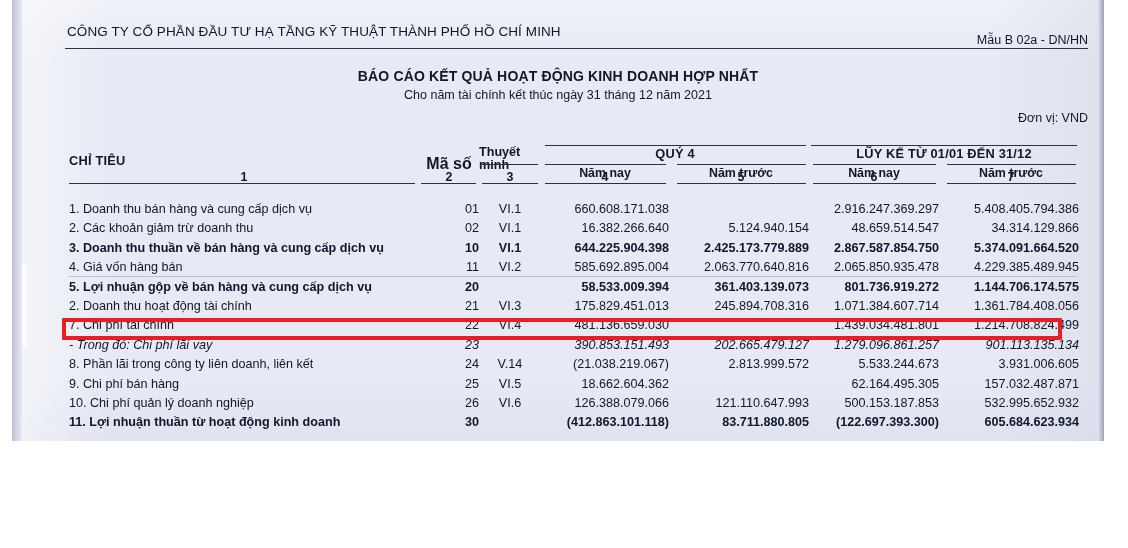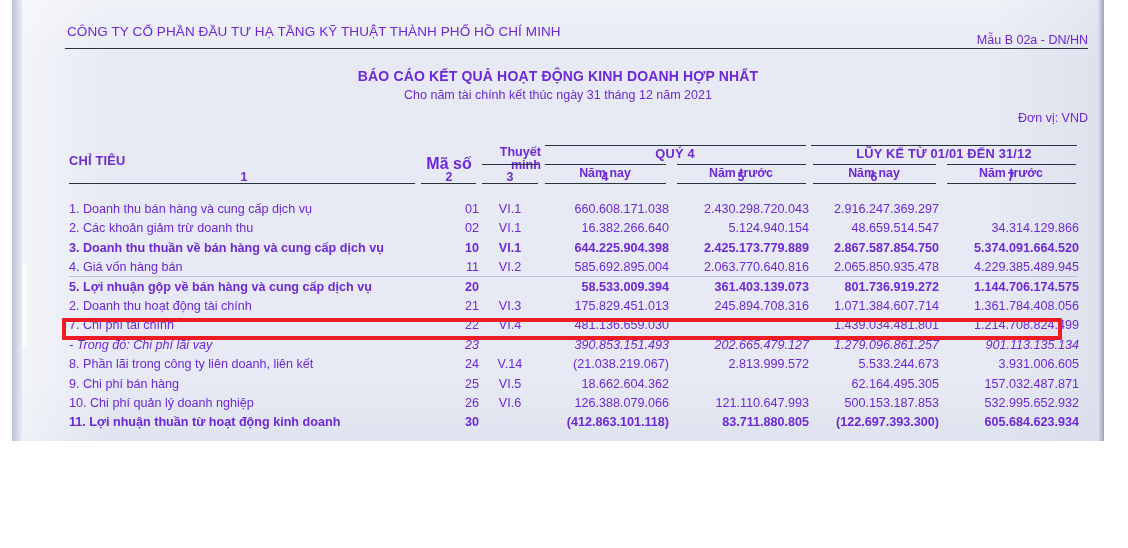--- a/index.html
+++ b/index.html
@@ -44,21 +44,21 @@
   #scan-right-edge {
     position: absolute; right: 0; top: 0;
     width: 7px; height: 441px;
     background: linear-gradient(270deg,#9aa2b8 0%, #c9cfdf 60%, #e7eaf4 100%);
   }
 
   .page {
     position: absolute;
     left: 0; top: 0;
     width: 1092px; height: 441px;
-    color: #6d28d9;
+    color: #0f172a;
   }
 
   
   #company-name {
     position: absolute; left: 55px; top: 24px;
     font-size: 13.5px; letter-spacing: .1px;
     white-space: nowrap;
   }
   #header-rule {
     position: absolute; left: 53px; top: 48px;
@@ -84,21 +84,21 @@
     font-size: 12.5px;
   }
 
   
   
   .tbl { position: absolute; left: 0; top: 0; width: 1092px; }
 
   
   #th-indicator { position:absolute; left:57px; top:153px; font-size:12.8px; font-weight:bold; letter-spacing:.2px; }
   #th-code      { position:absolute; left:407px; top:155px; width:60px; text-align:center; font-size:16px; font-weight:bold; }
-  #th-note      { position:absolute; left:467px; top:146px; width:62px; text-align:right; font-size:12.6px; font-weight:bold; line-height:13px; }
+  #th-note      { position:absolute; left:467px; top:146px; width:62px; text-align:left; font-size:12.6px; font-weight:bold; line-height:13px; }
   #th-q4        { position:absolute; left:529px; top:146px; width:268px; text-align:center; font-size:12.8px; font-weight:bold; letter-spacing:.2px; }
   #th-cum       { position:absolute; left:797px; top:146px; width:270px; text-align:center; font-size:12.8px; font-weight:bold; letter-spacing:.2px; }
   #th-c4        { position:absolute; left:529px; top:166px; width:128px; text-align:center; font-size:12.4px; font-weight:bold; }
   #th-c5        { position:absolute; left:661px; top:166px; width:136px; text-align:center; font-size:12.4px; font-weight:bold; }
   #th-c6        { position:absolute; left:797px; top:166px; width:130px; text-align:center; font-size:12.4px; font-weight:bold; }
   #th-c7        { position:absolute; left:931px; top:166px; width:136px; text-align:center; font-size:12.4px; font-weight:bold; }
 
   
   .hrule { position: absolute; height: 0; border-top: 1.25px solid #2b3240; }
   #rule-q4     { left: 533px; top: 145px; width: 261px; }
@@ -209,22 +209,22 @@
       <div class="hrule" id="rule-c5-b"></div>
       <div class="hrule" id="rule-c6-b"></div>
       <div class="hrule" id="rule-c7-b"></div>
 
       <div id="rows-container">
           <div class="row" style="top: 200px;">
             <div class="lbl">1. Doanh thu bán hàng và cung cấp dịch vụ</div>
             <div class="cod">01</div>
             <div class="not">VI.1</div>
             <div class="v4">660.608.171.038</div>
-            <div class="v5">2.430.298.720.043</div>
             <div class="v6">2.916.247.369.297</div>
+            <div class="v7">5.408.405.794.386</div>
           </div>
           <div class="row" style="top: 219.4px;">
             <div class="lbl">2. Các khoản giảm trừ doanh thu</div>
             <div class="cod">02</div>
             <div class="not">VI.1</div>
             <div class="v4">16.382.266.640</div>
             <div class="v5">5.124.940.154</div>
             <div class="v6">48.659.514.547</div>
             <div class="v7">34.314.129.866</div>
           </div>

